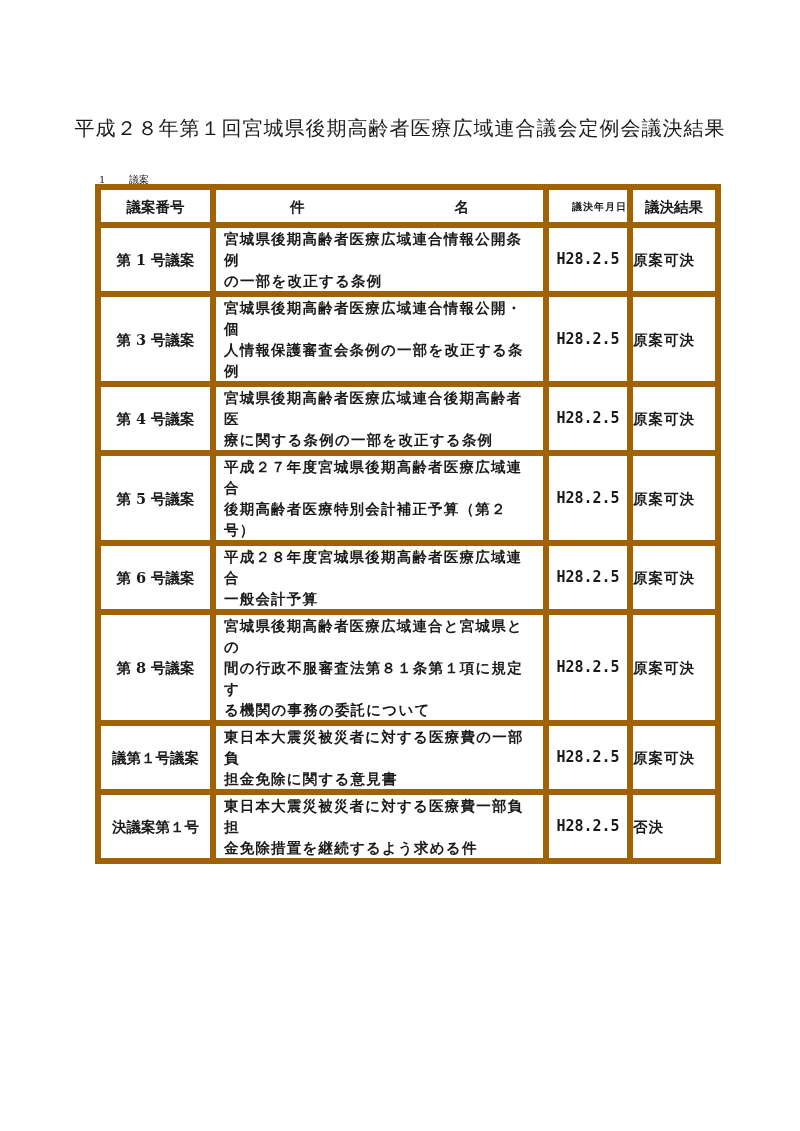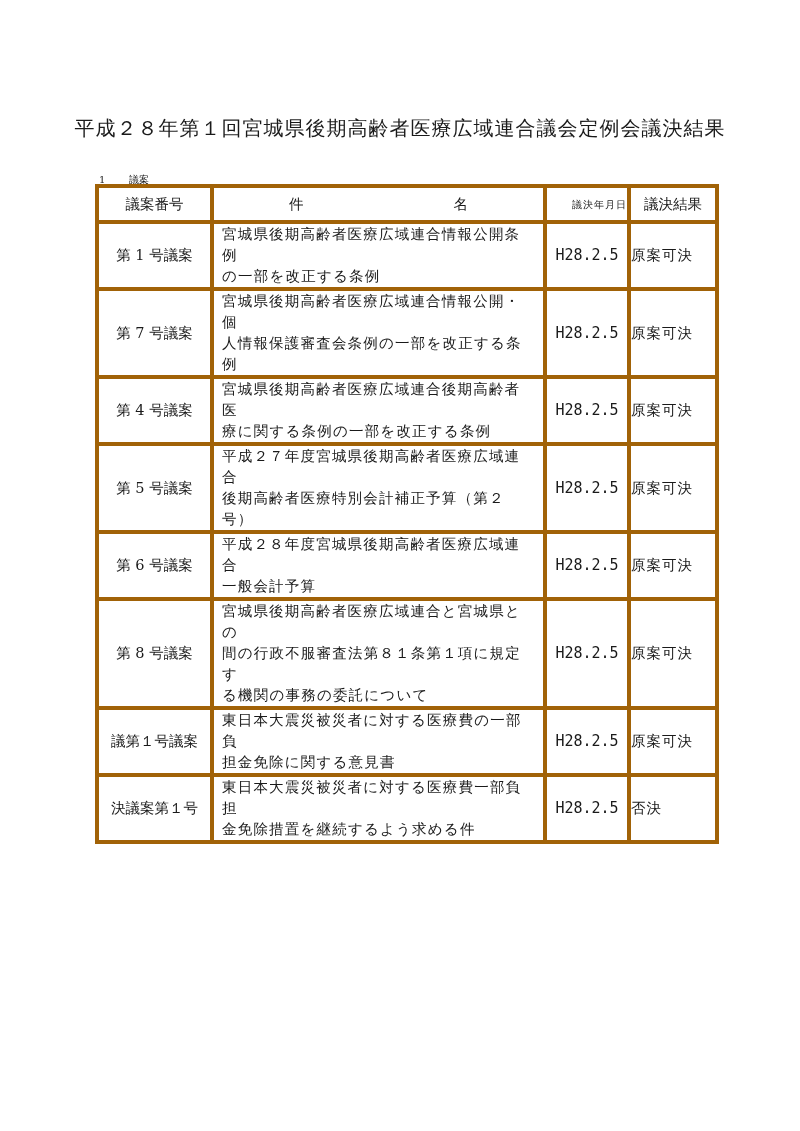--- a/index.html
+++ b/index.html
@@ -15,21 +15,21 @@
     .section {
       position: absolute; top: 153px; left: 99px; font-size: 10px; margin-top: 20px;
     }
     .section .num { display: inline-block; width: 30px; }
     table {
       position: absolute; top: 184px; left: 95px;
       border-collapse: collapse; table-layout: fixed;
       width: 620px;
     }
     td, th {
-      border: 4px solid #a16207; font-weight: normal;
+      border: 6px solid #a16207; font-weight: bold;
       font-size: 14.5px; line-height: 21px; padding: 0;
     }
     th { height: 32px; text-align: center; }
     th.date-h { font-size: 10px; letter-spacing: 1px; text-align: right; }
     th.title-h { letter-spacing: 0; }
     th.title-h .gap { display: inline-block; width: 150px; }
     td { height: 60px; }
     td.no { text-align: center; white-space: pre; }
     td.name { padding: 0 8px; text-align: left; letter-spacing: 1.2px; }
     td.date { text-align: center; font-family: "DejaVu Sans Mono", "Liberation Mono", monospace; font-size: 15px; }
@@ -65,21 +65,21 @@
       <tr>
         <td class="no">第 1 号議案</td>
         <td class="name">
           <span class="line">宮城県後期高齢者医療広域連合情報公開条例</span>
           <span class="line">の一部を改正する条例</span>
         </td>
         <td class="date">H28.2.5</td>
         <td class="res">原案可決</td>
       </tr>
       <tr>
-        <td class="no">第 7 号議案</td>
+        <td class="no">第 3 号議案</td>
         <td class="name">
           <span class="line">宮城県後期高齢者医療広域連合情報公開・個</span>
           <span class="line">人情報保護審査会条例の一部を改正する条例</span>
         </td>
         <td class="date">H28.2.5</td>
         <td class="res">原案可決</td>
       </tr>
       <tr>
         <td class="no">第 4 号議案</td>
         <td class="name">

